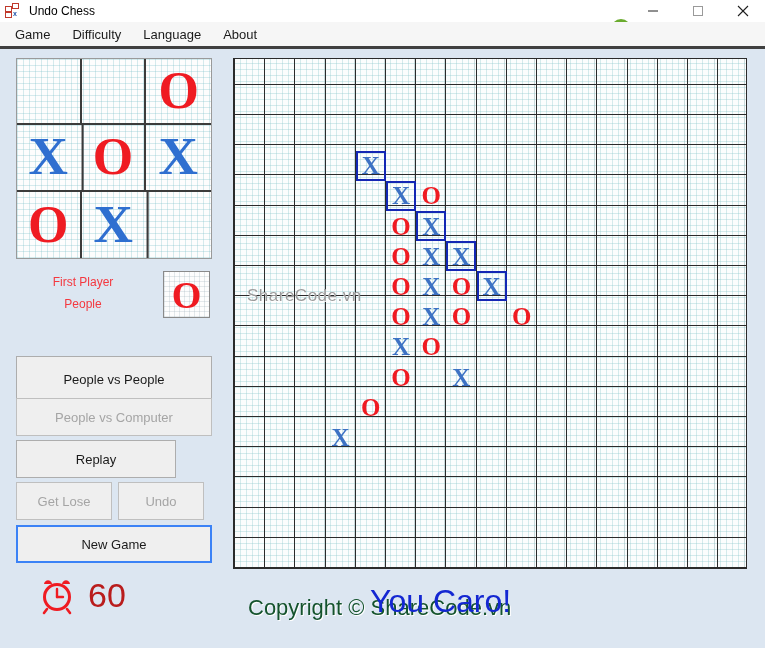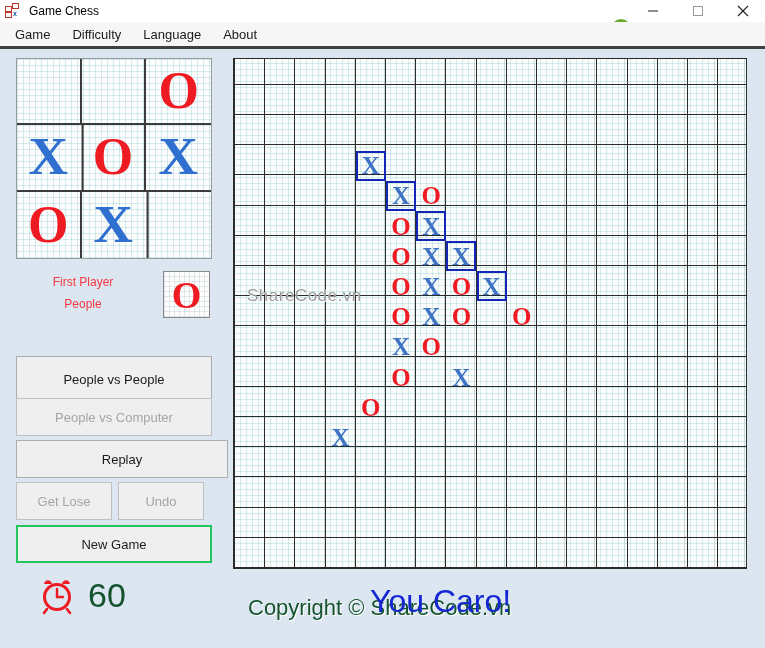--- a/index.html
+++ b/index.html
@@ -96,32 +96,32 @@
       repeating-linear-gradient(90deg, rgba(150,170,180,.25) 0 1px, transparent 1px 5px),
       #fdfdfd;
   }
 
   .btn {
     position:absolute; background:#efefef; border:1px solid #adadad;
     font-size:13px; color:#1b1b1b; font-family:"Liberation Sans", sans-serif;
     display:flex; align-items:center; justify-content:center; cursor:default;
   }
   .btn.disabled { color:#a5a5a5; border-color:#bfbfbf;text-align:right; }
-  .btn.focused { border:2px solid #22c55e;text-align:center; }
+  .btn.focused { border:2px solid #3b82f6;text-align:center; }
 
   #btn-pvp  { left:16px; top:307px; width:196px; height:46px; }
   #btn-pvc  { left:16px; top:349px; width:196px; height:38px; }
-  #btn-replay { left:16px; top:391px; width:212px; height:38px; }
+  #btn-replay { left:16px; top:391px; width:160px; height:38px; }
   #btn-getlose { left:16px; top:433px; width:96px; height:38px; }
   #btn-undo   { left:118px; top:433px; width:86px; height:38px; }
   #btn-newgame{ left:16px; top:476px; width:196px; height:38px; }
 
   #timer { position:absolute; left:38px; top:527px; display:flex; align-items:center; }
   #timer .clock { width:38px; height:38px; position:relative; margin-right:12px; }
-  #timer .value { font-size:34px; color:#14532d; font-family:"Liberation Sans", sans-serif; }
+  #timer .value { font-size:34px; color:#b91c1c; font-family:"Liberation Sans", sans-serif; }
 
   
   #board {
     position:absolute; left:233px; top:58px; width:514px; height:511px;
     background:
       repeating-linear-gradient(0deg, rgba(140,200,205,.35) 0 1px, transparent 1px 6px),
       repeating-linear-gradient(90deg, rgba(140,200,205,.35) 0 1px, transparent 1px 6px),
       repeating-linear-gradient(90deg, rgba(205,170,170,.30) 0 1px, transparent 1px 30px),
       #fbfdfd;
     border:1px solid #2b2b2b;
@@ -162,21 +162,21 @@
 </head>
 <body>
 
 <div id="titlebar">
   <div id="app-icon">
     <span class="sq sq1"></span>
       <span class="sq sq2"></span>
       <span class="sq sq3"></span>
     <span class="glyph">x</span>
   </div>
-  <span id="title-text">Game Chess</span>
+  <span id="title-text">Undo Chess</span>
 
   <div id="winbtns">
     <div class="winbtn">
       <svg width="12" height="12" viewBox="0 0 12 12">
         <line x1="1" y1="6" x2="11" y2="6" stroke="#202020" stroke-width="1"></line>
       </svg>
     </div>
     <div class="winbtn">
       <svg width="12" height="12" viewBox="0 0 12 12">
         <rect x="1.5" y="1.5" width="9" height="9" fill="none" stroke="#9a9a9a" stroke-width="1"></rect>

